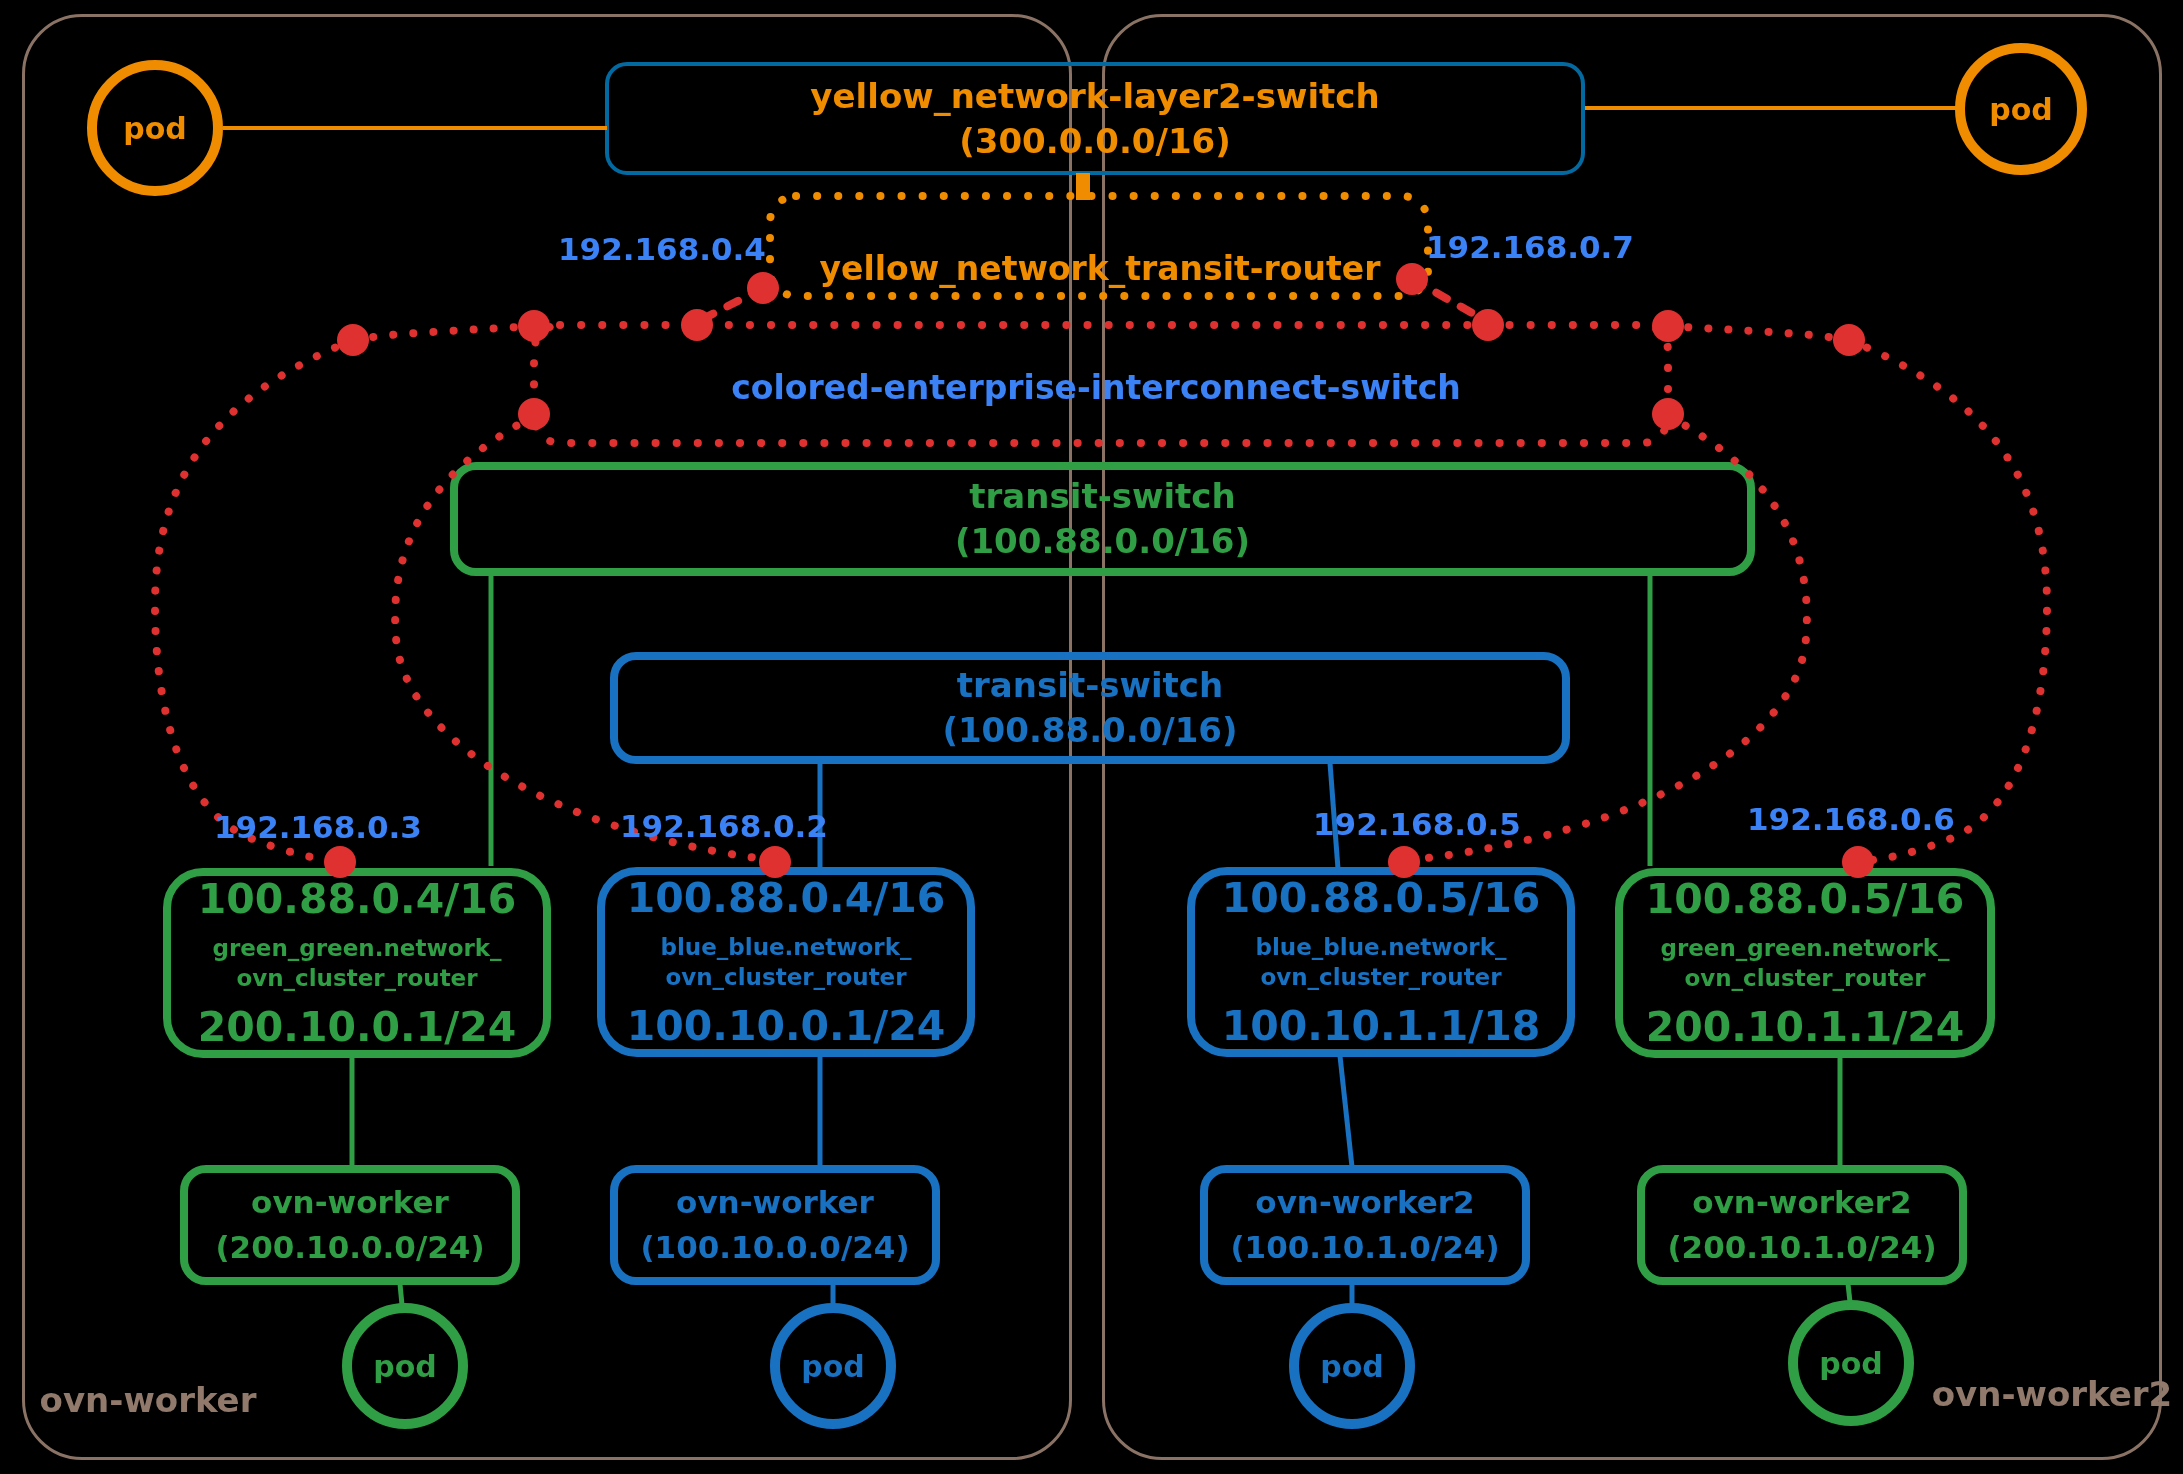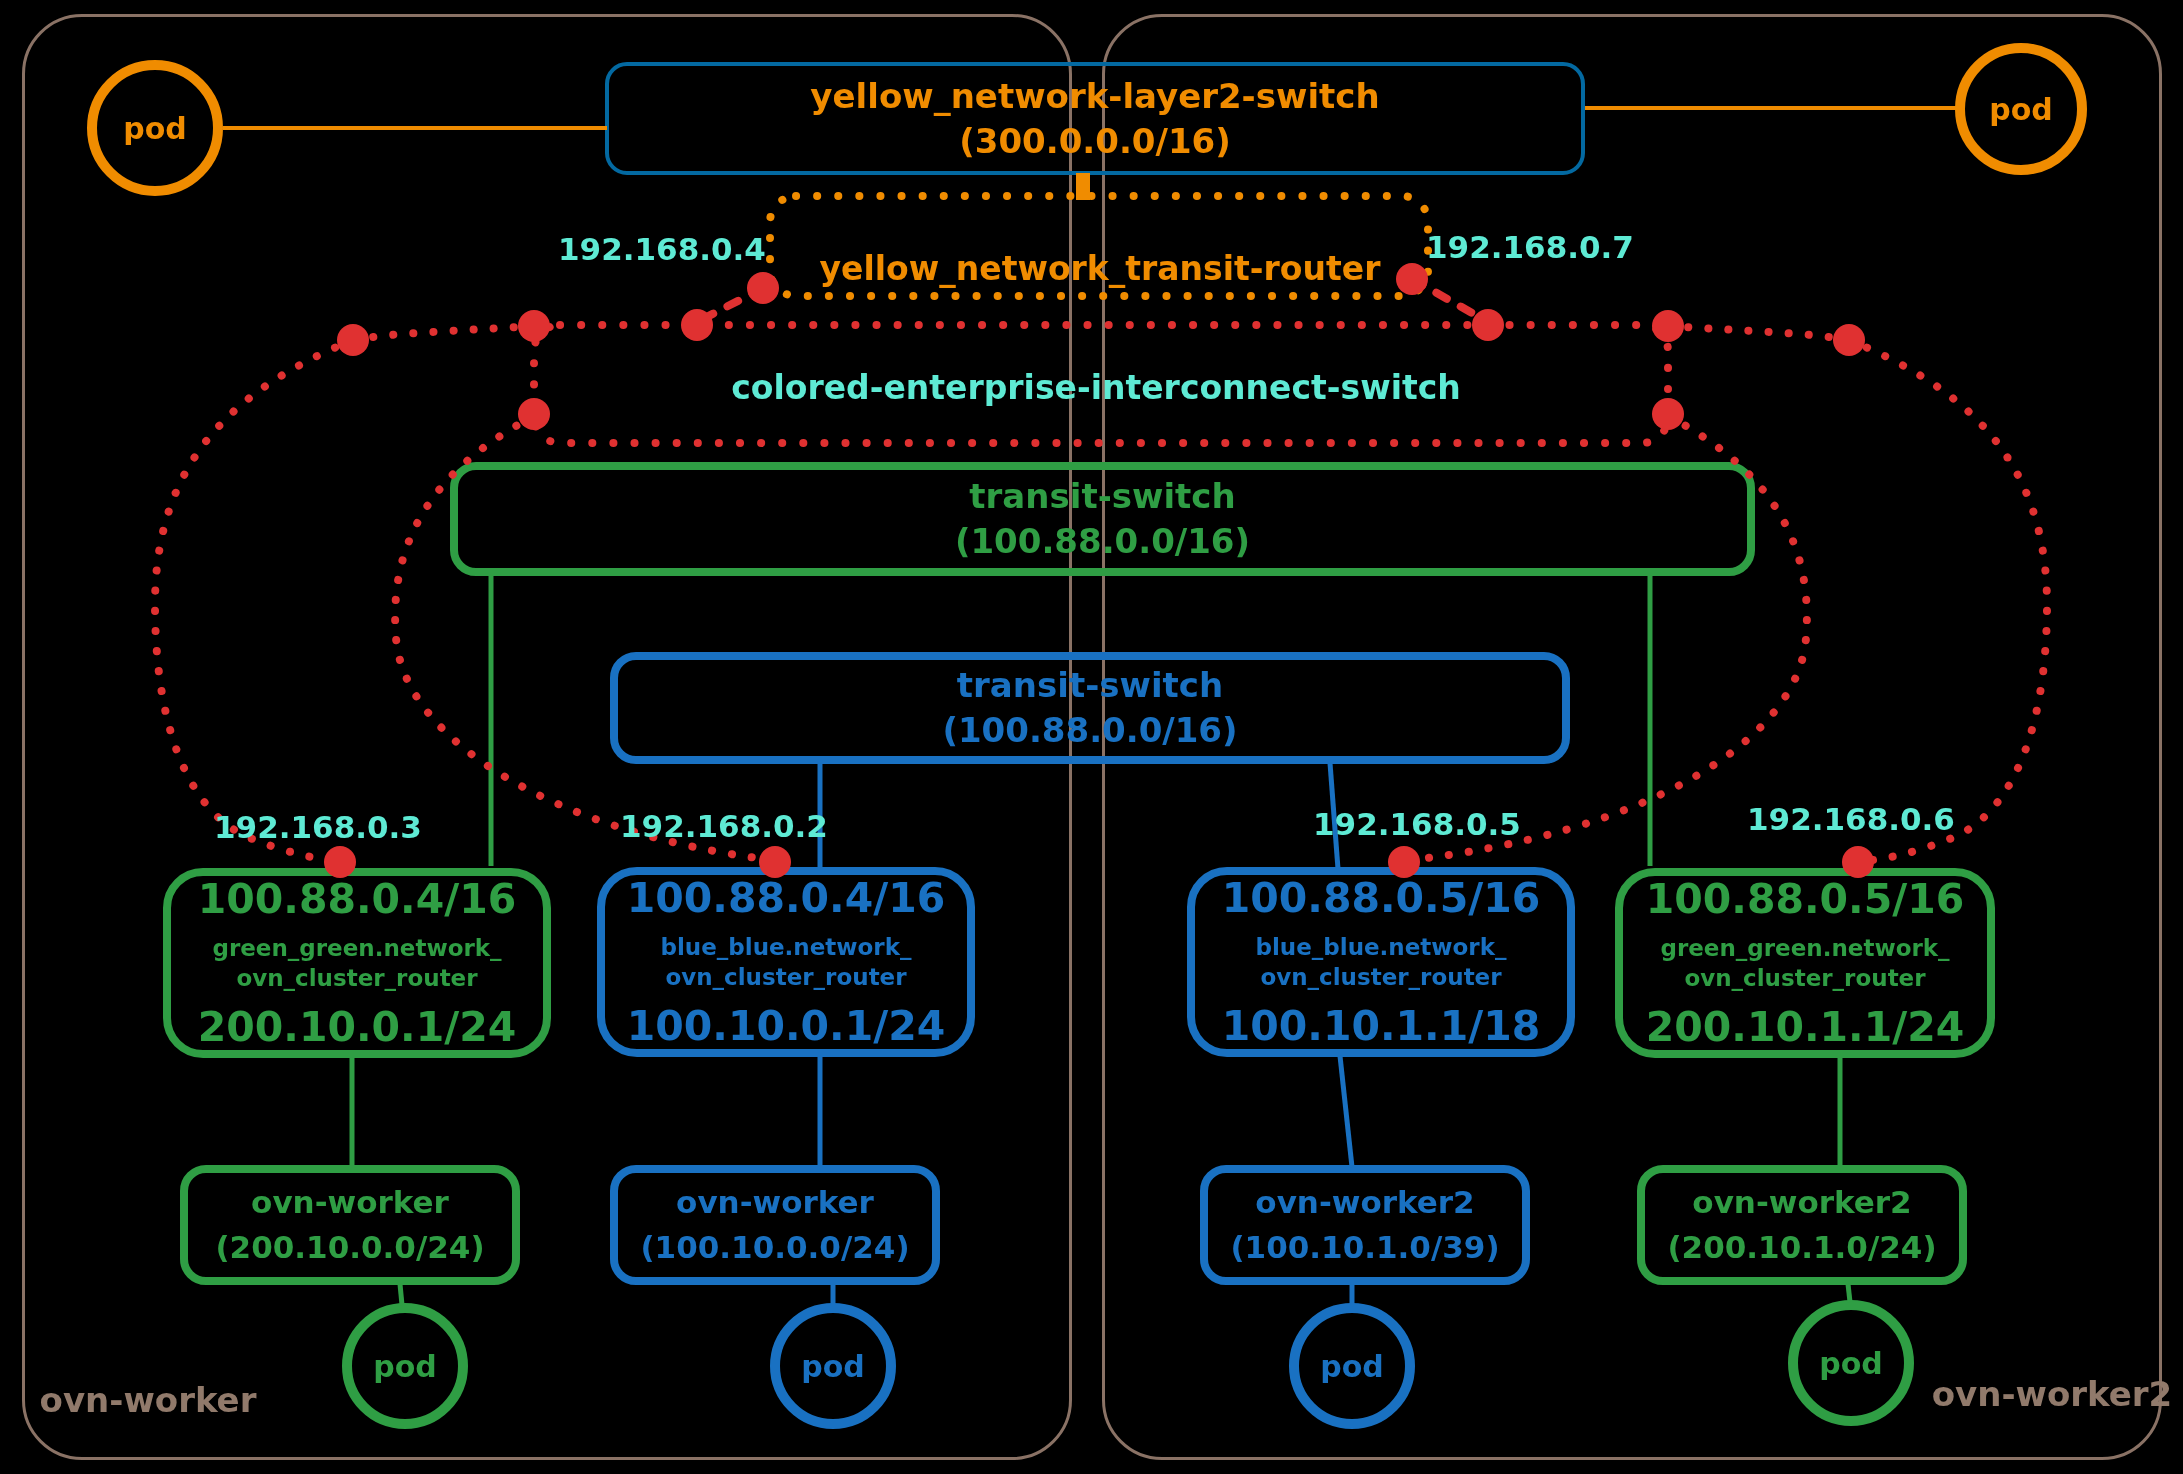--- a/index.html
+++ b/index.html
@@ -7,21 +7,21 @@
          font-family:"DejaVu Sans",sans-serif;}
   .abs{position:absolute;box-sizing:border-box;}
   .host{border:3px solid #8a7265;border-radius:60px;background:transparent;}
   .layer{position:absolute;left:0;top:0;width:2183px;height:1474px;pointer-events:none;}
   .box{position:absolute;box-sizing:border-box;display:flex;flex-direction:column;
        align-items:center;justify-content:center;text-align:center;background:transparent;
        font-weight:600;}
   .orange{color:#f08c00;border-color:#f08c00;}
   .green{color:#2f9e44;border-color:#2f9e44;}
   .blue{color:#1971c2;border-color:#1971c2;}
-  .red{color:#5eead4;}
+  .red{color:#3b82f6;}
   .brown{color:#917a6b;}
   .lbl{position:absolute;transform:translate(-50%,-50%);white-space:nowrap;
        text-align:center;font-weight:600;}
   .t34{font-size:34px;line-height:1.32;}
   .t33{font-size:33px;}
   .t31{font-size:31px;}
   .pod{position:absolute;box-sizing:border-box;border-radius:50%;display:flex;
        align-items:center;justify-content:center;font-size:30px;font-weight:600;
        background:transparent;}
   .router .rline{font-size:23px;line-height:1.32;}
@@ -84,21 +84,21 @@
   <div class="box green worker" style="left:180px;top:1165px;width:340px;height:120px;border:8px solid #2f9e44;border-radius:26px;">
     <div>ovn-worker</div>
     <div>(200.10.0.0/24)</div>
   </div>
   <div class="box blue worker" style="left:610px;top:1165px;width:330px;height:120px;border:8px solid #1971c2;border-radius:26px;">
     <div>ovn-worker</div>
     <div>(100.10.0.0/24)</div>
   </div>
   <div class="box blue worker" style="left:1200px;top:1165px;width:330px;height:120px;border:8px solid #1971c2;border-radius:26px;">
     <div>ovn-worker2</div>
-    <div>(100.10.1.0/39)</div>
+    <div>(100.10.1.0/24)</div>
   </div>
   <div class="box green worker" style="left:1637px;top:1165px;width:330px;height:120px;border:8px solid #2f9e44;border-radius:26px;">
     <div>ovn-worker2</div>
     <div>(200.10.1.0/24)</div>
   </div>
 
   <div class="pod orange" style="left:87px;top:60px;width:136px;height:136px;border:10px solid #f08c00;">
     <span>pod</span>
   </div>
   <div class="pod orange" style="left:1955px;top:43px;width:132px;height:132px;border:10px solid #f08c00;">

